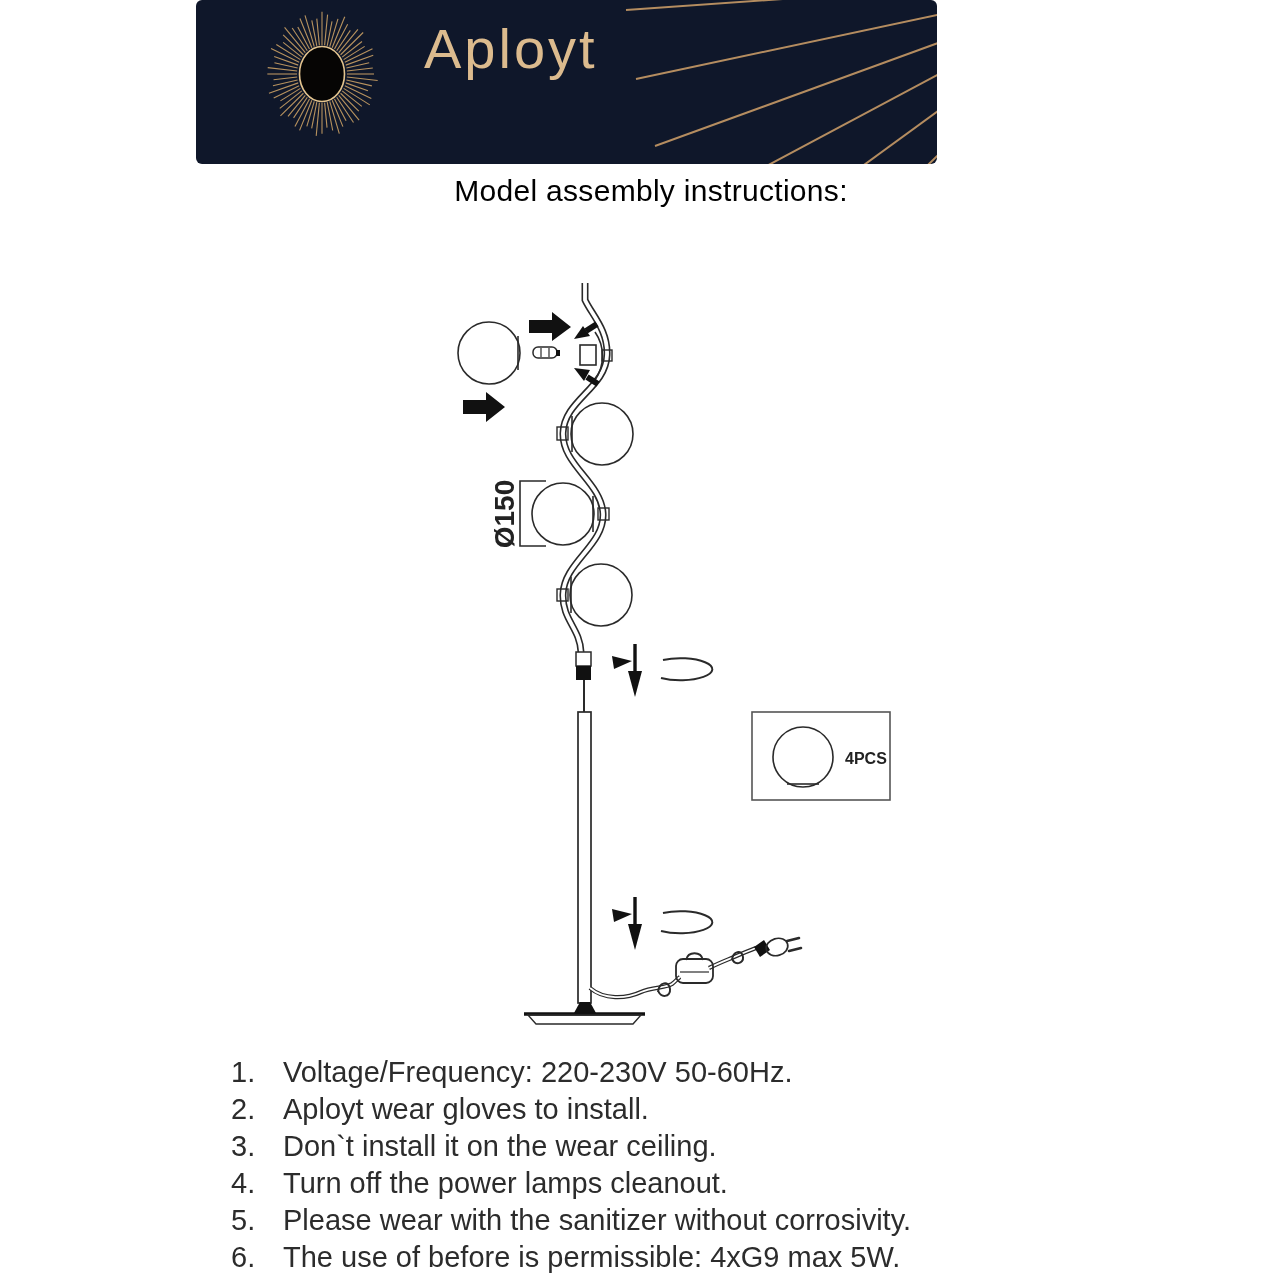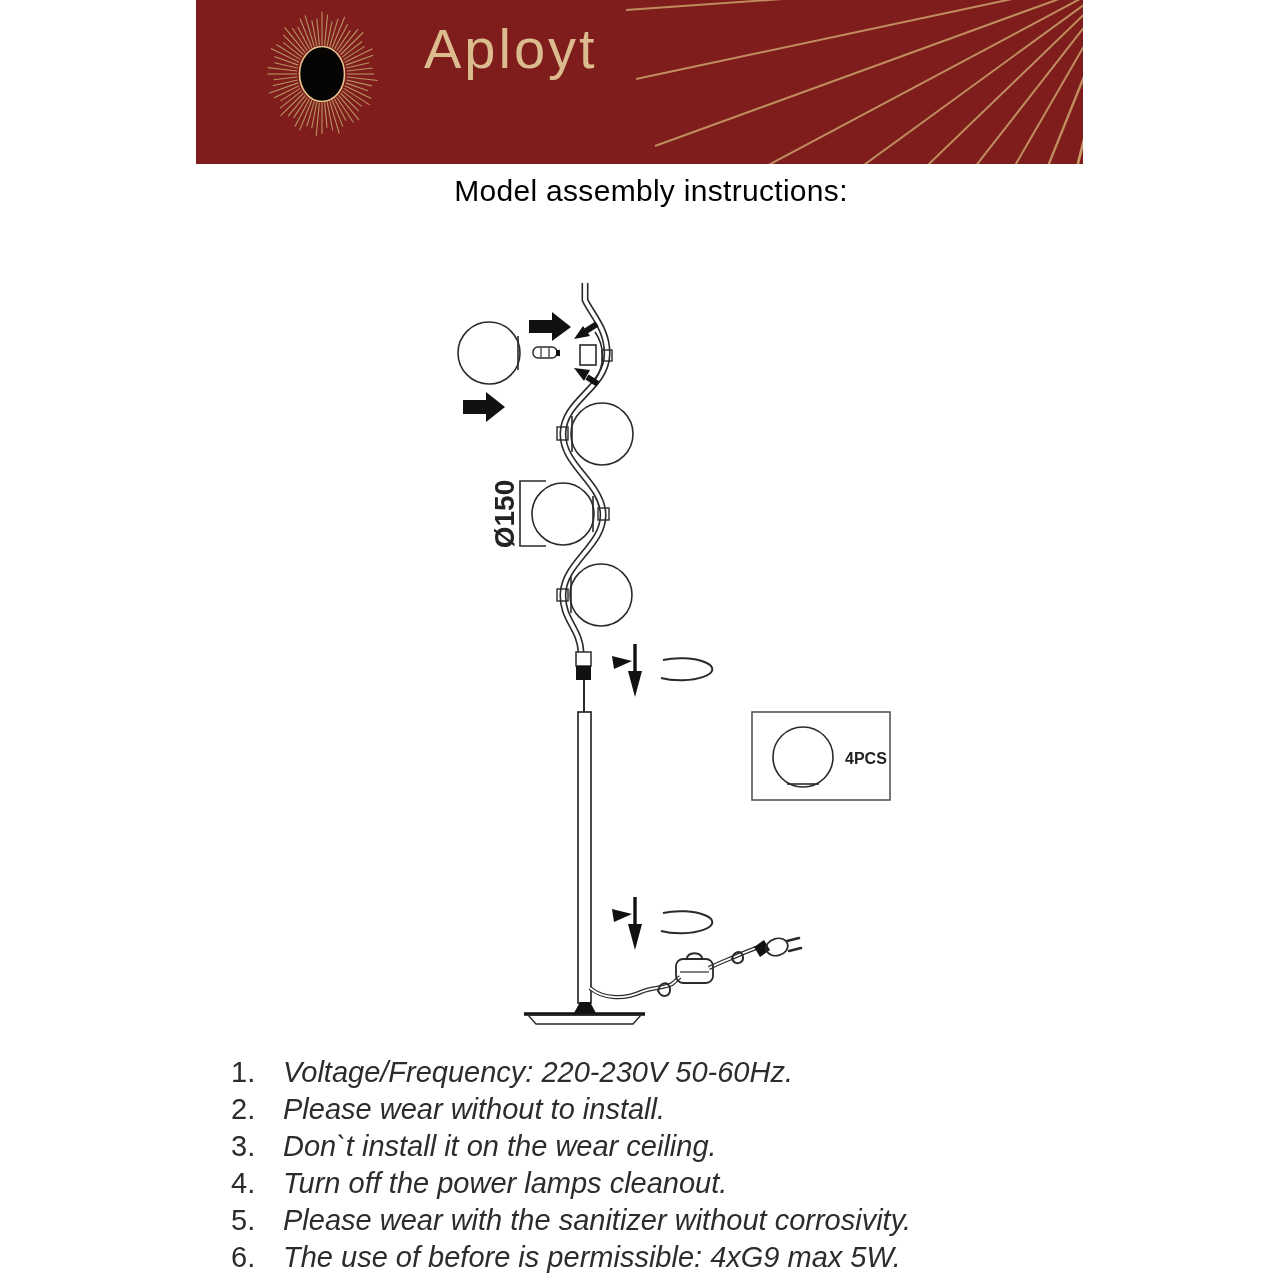--- a/index.html
+++ b/index.html
@@ -1,41 +1,41 @@
 <!DOCTYPE html>
 <html><head>
 <meta charset="utf-8">
 <style>
   html,body{margin:0;padding:0;background:#ffffff;}
   .page{
     position:relative;width:1280px;height:1280px;background:#ffffff;
     font-family:"Liberation Sans",sans-serif;overflow:hidden;
   }
   .header{
-    position:absolute;left:196px;top:0;width:887px;height:164px;
-    background:#7f1d1d;overflow:hidden;
+    position:absolute;left:196px;top:0;width:741px;height:164px;
+    background:#0f172a;overflow:hidden;border-radius:6px;
   }
   .header svg{position:absolute;left:0;top:0;}
   .brand{
     position:absolute;left:228px;top:16px;
     font-size:56px;font-weight:400;letter-spacing:3px;
     color:#dcbb8e;font-family:"Liberation Sans",sans-serif;
   }
   .title-block{
     position:absolute;left:11px;top:172px;width:1280px;text-align:center;
     color:#000000;font-size:30px;line-height:37px;letter-spacing:0.3px;
   }
   .diagram{position:absolute;left:430px;top:266px;}
   .instructions{
     position:absolute;left:231px;top:1054px;width:860px;
     color:#2c2c2c;font-size:29px;line-height:37px;
   }
   .instr-row{display:flex;}
   .instr-num{width:52px;flex:0 0 52px;}
-  .instr-text{flex:1;font-style:italic;}
+  .instr-text{flex:1;}
   .ink{stroke:#2a2a2a;fill:none;}
 </style>
 </head>
 <body>
 
 <div class="page">
 
   <div class="header">
     <svg width="887" height="164" viewBox="0 0 887 164">
 
@@ -246,21 +246,21 @@
     </svg>
   </div>
 
   <div class="instructions">
     <div class="instr-row">
       <span class="instr-num">1.</span>
       <span class="instr-text">Voltage/Frequency: 220-230V 50-60Hz.</span>
     </div>
     <div class="instr-row">
       <span class="instr-num">2.</span>
-      <span class="instr-text">Please wear without to install.</span>
+      <span class="instr-text">Aployt wear gloves to install.</span>
     </div>
     <div class="instr-row">
       <span class="instr-num">3.</span>
       <span class="instr-text">Don`t install it on the wear ceiling.</span>
     </div>
     <div class="instr-row">
       <span class="instr-num">4.</span>
       <span class="instr-text">Turn off the power lamps cleanout.</span>
     </div>
     <div class="instr-row">

